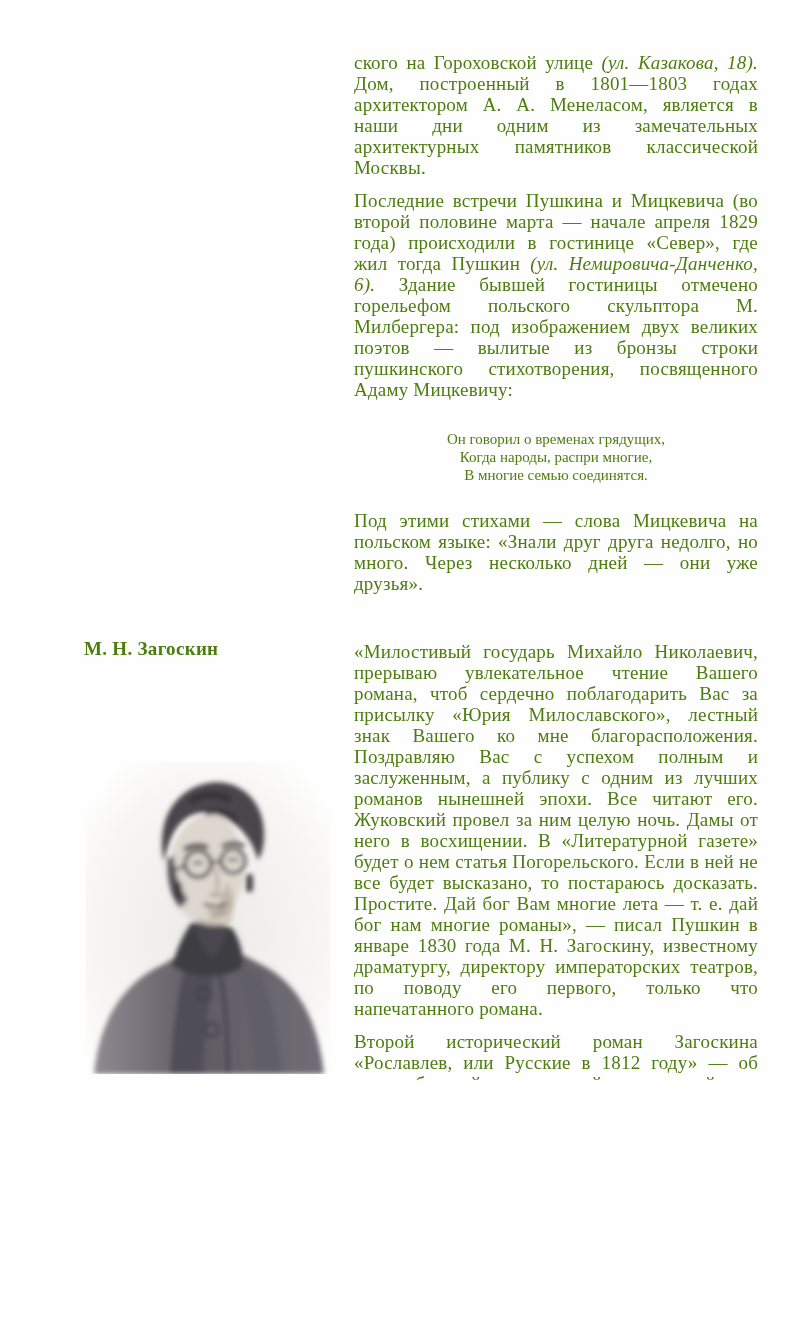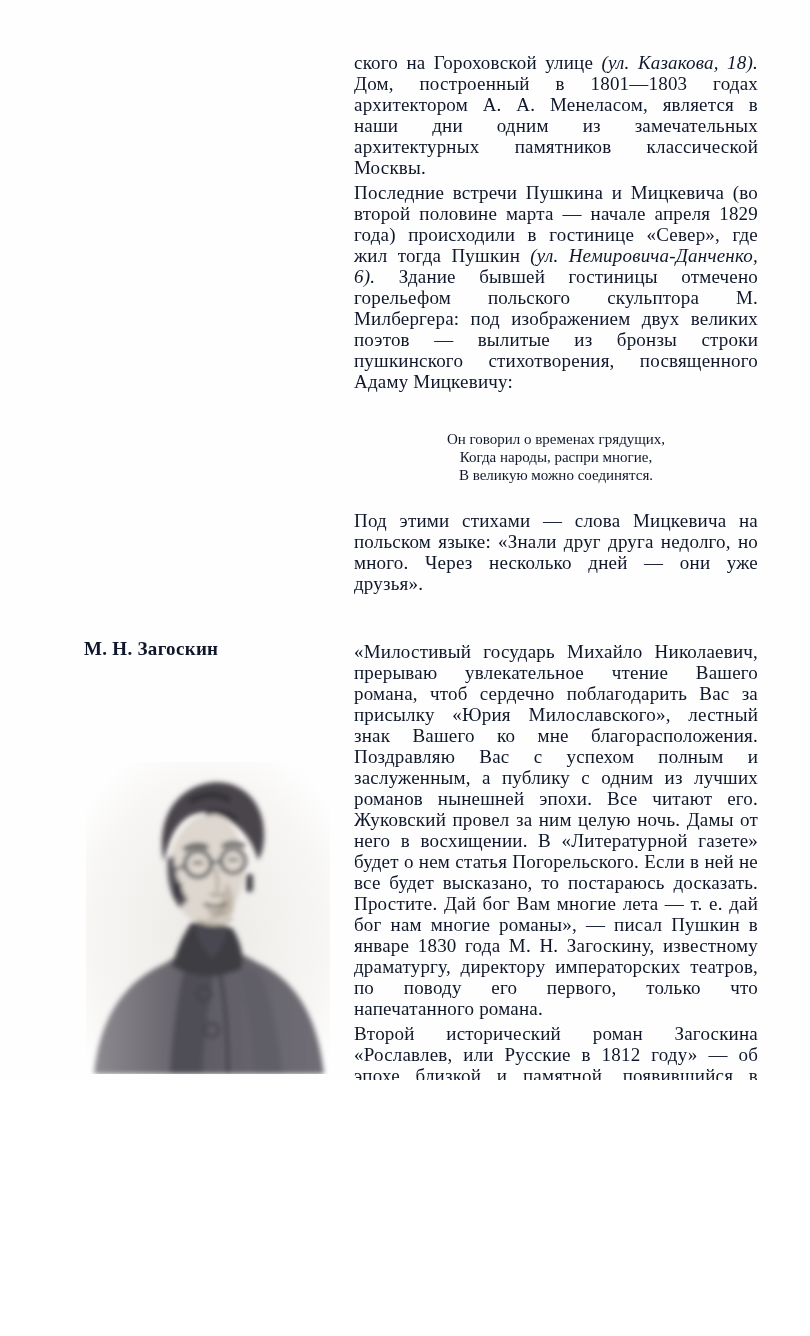--- a/index.html
+++ b/index.html
@@ -6,34 +6,34 @@
     margin: 0;
     padding: 0;
     background: #ffffff;
   }
   .page {
     position: relative;
     width: 810px;
     height: 1080px;
     background: #fefefe;
     font-family: "Liberation Serif", "DejaVu Serif", serif;
-    color: #0f172a;
+    color: #4d7c0f;
     overflow: hidden;
   }
   .body-text {
     position: absolute;
     left: 354px;
     width: 404px;
     font-size: 19px;
     line-height: 21px;
     text-align: justify;
     letter-spacing: 0.2px;
   }
   .body-text p { margin: 0; }
-  .body-text p + p { margin-top: 4px; }
+  .body-text p + p { margin-top: 12px; }
   .poem {
     position: absolute;
     left: 354px;
     width: 404px;
     font-size: 15px;
     line-height: 18px;
     text-align: left;
   }
   .poem div { white-space: nowrap; }
   .margin-heading {
@@ -74,21 +74,21 @@
 <div class="page">
 
   <div class="body-text" style="top: 52px;">
     <p><span>ского на Гороховской улице </span><span class="it">(ул. Казакова, 18).</span><span> Дом, построенный в 1801—1803 годах архитектором А. А. Менеласом, является в наши дни одним из замечательных архитектурных памятников классической Москвы.</span></p>
     <p><span>Последние встречи Пушкина и Мицкевича (во второй половине марта — начале апреля 1829 года) происходили в гостинице «Север», где жил тогда Пушкин </span><span class="it">(ул. Немировича-Данченко, 6).</span><span> Здание бывшей гостиницы отмечено горельефом польского скульптора М. Милбергера: под изображением двух великих поэтов — вылитые из бронзы строки пушкинского стихотворения, посвященного Адаму Мицкевичу:</span></p>
   </div>
 
   <div class="poem" style="top: 430px; text-align: center;">
     <div>Он говорил о временах грядущих,</div>
     <div>Когда народы, распри многие,</div>
-    <div>В великую можно соединятся.</div>
+    <div>В многие семью соединятся.</div>
   </div>
 
   <div class="body-text" style="top: 510px;">
     <p>Под этими стихами — слова Мицкевича на польском языке: «Знали друг друга недолго, но много. Через несколько дней — они уже друзья».</p>
   </div>
 
   <div class="margin-heading">М. Н. Загоскин</div>
 
   <div class="portrait-wrap">
     <svg width="244" height="312" viewBox="0 0 244 312">

